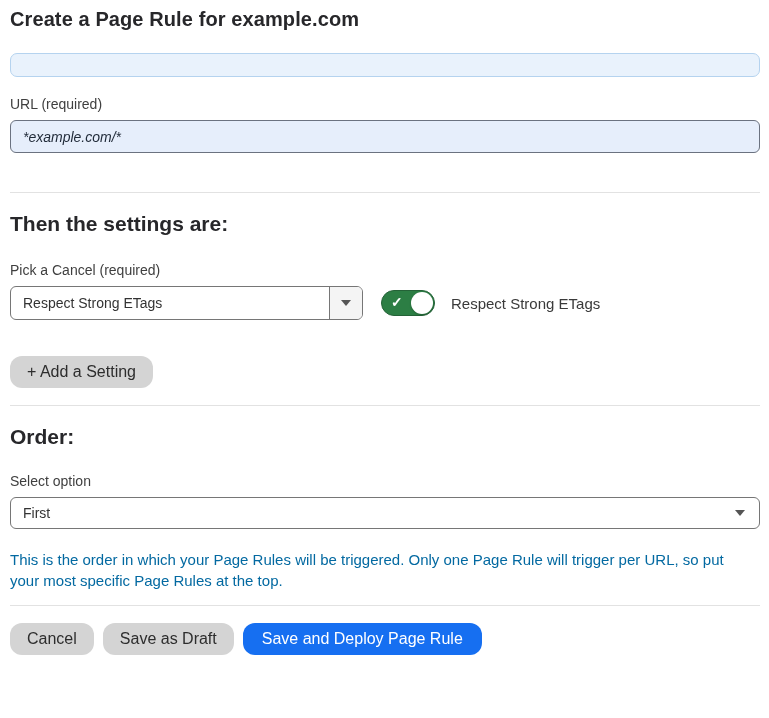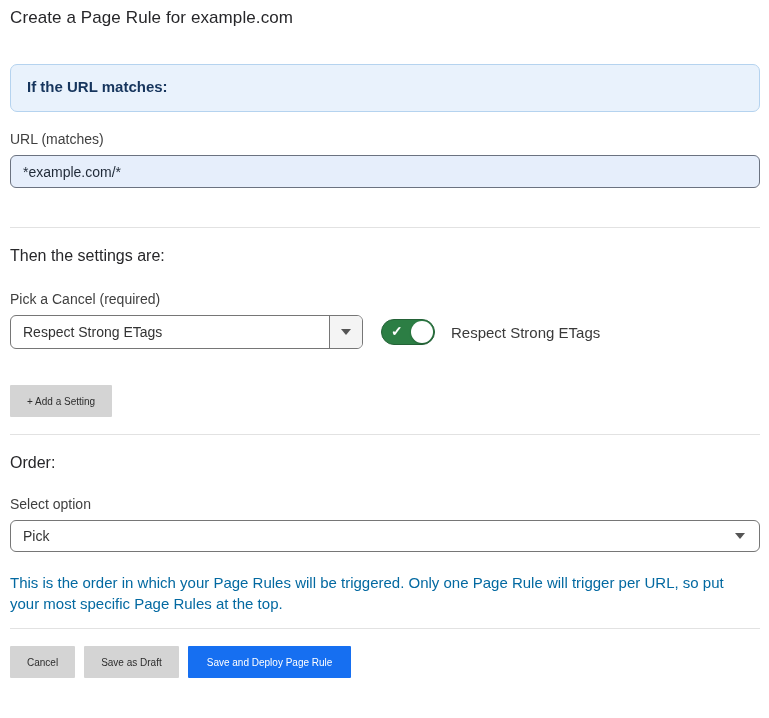--- a/index.html
+++ b/index.html
@@ -5,25 +5,25 @@
   * { box-sizing: border-box; margin: 0; padding: 0; }
   html, body { background: #ffffff; }
   body {
     width: 769px;
     min-height: 718px;
     font-family: "Liberation Sans", sans-serif;
     color: #27272a;
     padding: 8px 9px 16px 10px;
   }
   .page-title {
-    font-size: 17px;
-    font-weight: 400;
+    font-size: 20px;
+    font-weight: 700;
     color: #27272a;
     letter-spacing: 0.1px;
-    margin-bottom: 36px;
+    margin-bottom: 22px;
   }
   
   .info-box {
     background: #e9f2fc;
     border: 1px solid #b5d3ef;
     border-radius: 7px;
     padding: 10px 16px 12px 16px;
     color: #16355d;
     font-size: 15px;
     line-height: 24px;
@@ -47,32 +47,33 @@
     width: 100%;
     height: 33px;
     background: #e6eefb;
     border: 1px solid #6b7280;
     border-radius: 6px;
     padding: 0 12px;
     font-family: "Liberation Sans", sans-serif;
     font-size: 14px;
     color: #1f2937;
     outline: none;
+    font-style: italic;
   }
   .divider {
     border: none;
     border-top: 1px solid #e2e2e2;
     height: 0;
   }
   .divider-1 { margin-top: 39px; margin-bottom: 19px; }
   .divider-2 { margin-top: 17px; margin-bottom: 19px; }
   .divider-3 { margin-top: 14px; margin-bottom: 17px; }
   .section-heading {
-    font-size: 16px;
-    font-weight: 400;
+    font-size: 21px;
+    font-weight: 700;
     color: #27272a;
   }
   .picker-label-row { margin-top: 26px; }
   
   .setting-row {
     display: flex;
     align-items: center;
   }
   .fake-select {
     display: flex;
@@ -149,23 +150,23 @@
     font-size: 15px;
     color: #3a3a3a;
   }
   
   .btn {
     display: inline-flex;
     align-items: center;
     justify-content: center;
     height: 32px;
     border: none;
-    border-radius: 1px;
+    border-radius: 12px;
     font-family: "Liberation Sans", sans-serif;
-    font-size: 10px;
+    font-size: 16px;
     cursor: pointer;
     padding: 0 17px;
   }
   .btn-gray {
     background: #d4d4d4;
     color: #2d2d2d;
   }
   .btn-blue {
     background: #166ff1;
     color: #ffffff;
@@ -202,24 +203,23 @@
   }
 </style>
 </head>
 <body>
 
 
 
 <h1 class="page-title">Create a Page Rule for example.com</h1>
 
 <div class="info-box">
-  <div class="info-heading">If the URL matches:</div>
-</div>
-
-<div class="field-label">URL (matches)</div>
+</div>
+
+<div class="field-label">URL (required)</div>
 <input class="url-input" type="text" value="*example.com/*" style="">
 
 <hr class="divider divider-1">
 
 <div class="section-heading">Then the settings are:</div>
 
 <div class="field-label picker-label-row">Pick a Cancel (required)</div>
 
 <div class="setting-row">
   <div class="fake-select">
@@ -239,21 +239,21 @@
 
 <button class="btn btn-gray add-setting-btn">+ Add a Setting</button>
 
 <hr class="divider divider-2">
 
 <div class="section-heading">Order:</div>
 
 <div class="field-label order-label-row">Select option</div>
 
 <div class="order-select">
-  <span>Pick</span>
+  <span>First</span>
   <span class="tri-down"></span>
 </div>
 
 <div class="order-help">This is the order in which your Page Rules will be triggered. Only one Page Rule will trigger per URL, so put your most specific Page Rules at the top.</div>
 
 <hr class="divider divider-3">
 
 <div class="footer-buttons">
   <button class="btn btn-gray">Cancel</button>
   <button class="btn btn-gray">Save as Draft</button>

